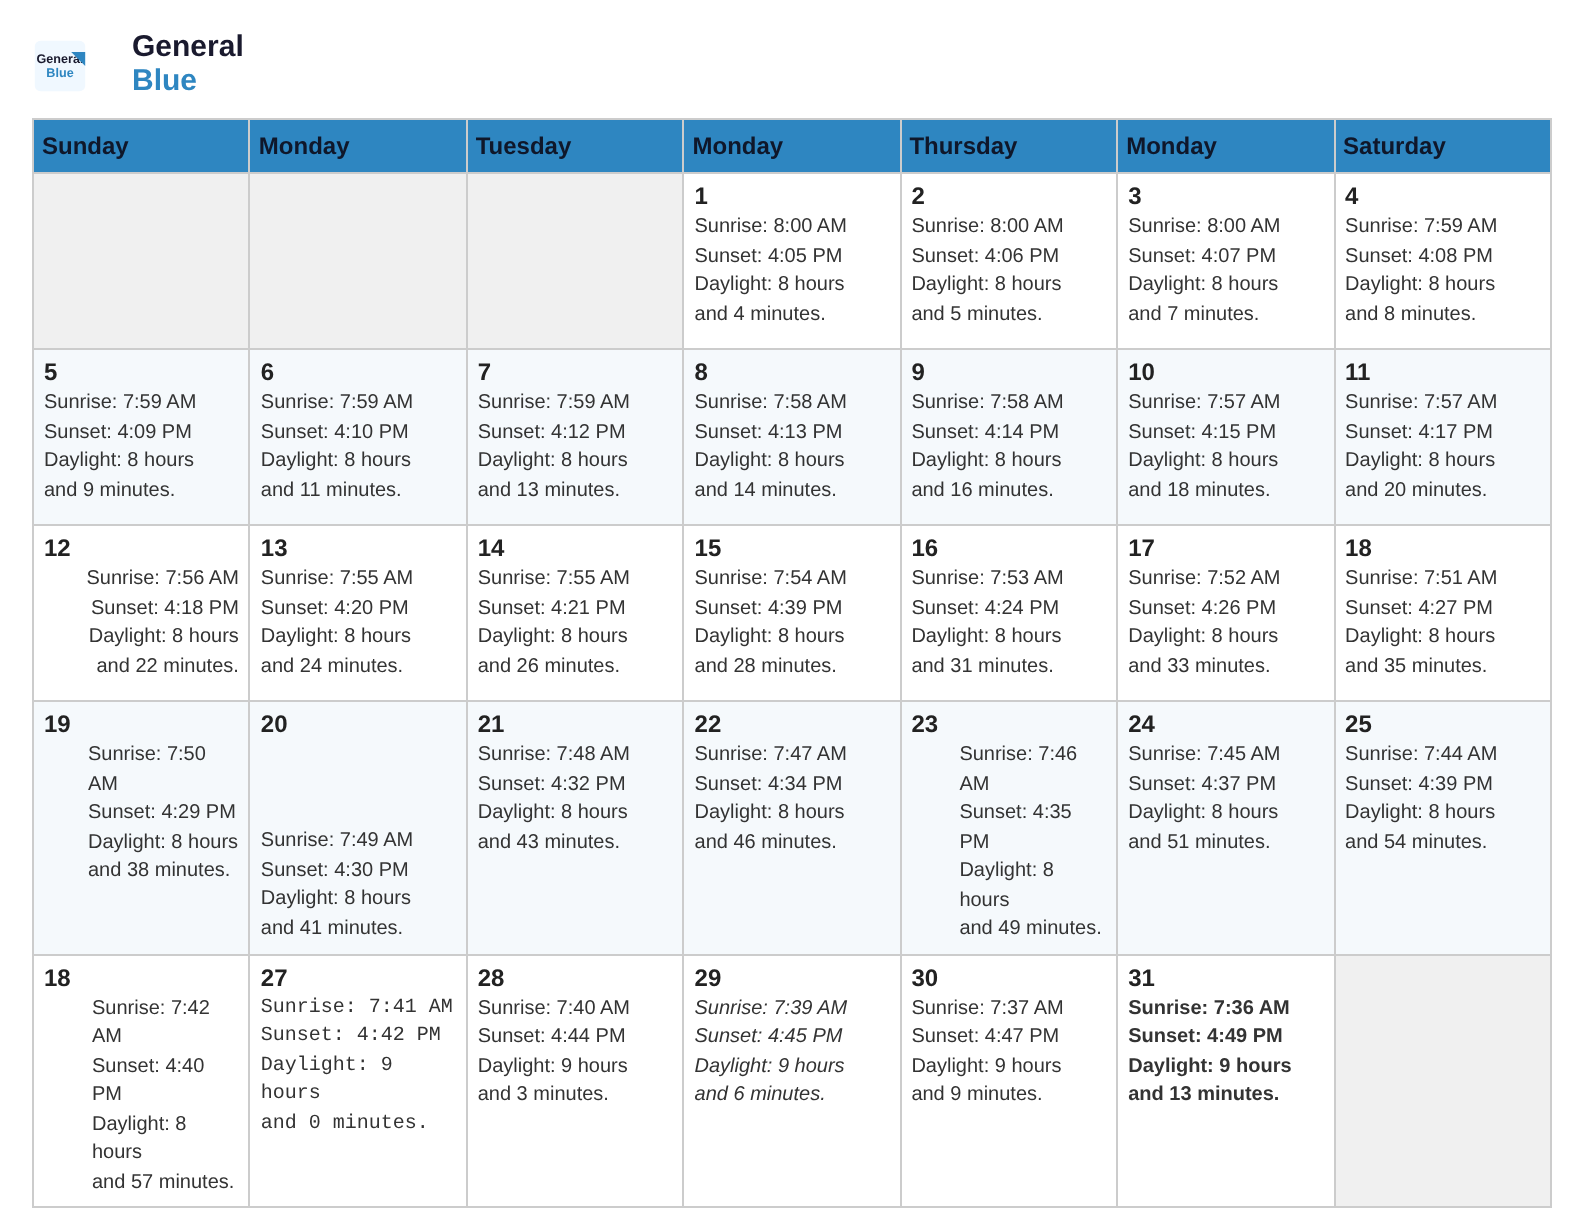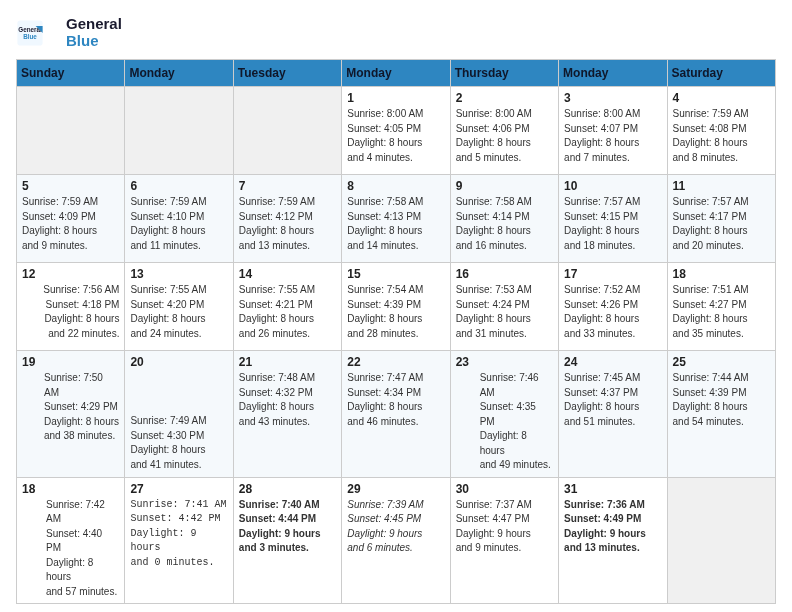--- a/index.html
+++ b/index.html
@@ -309,21 +309,21 @@
         </td>
         <td>
           <div class="day-number">27</div>
           <div class="day-info" style="white-space: pre-line; font-family: Liberation Mono, monospace;">Sunrise: 7:41 AM
 Sunset: 4:42 PM
 Daylight: 9 hours
 and 0 minutes.</div>
         </td>
         <td>
           <div class="day-number">28</div>
-          <div class="day-info" style="white-space: pre-line; font-weight: bold;">Sunrise: 7:40 AM
+          <div class="day-info" style="white-space: pre-line;">Sunrise: 7:40 AM
 Sunset: 4:44 PM
 Daylight: 9 hours
 and 3 minutes.</div>
         </td>
         <td>
           <div class="day-number">29</div>
           <div class="day-info" style="white-space: pre-line; font-style: italic;">Sunrise: 7:39 AM
 Sunset: 4:45 PM
 Daylight: 9 hours
 and 6 minutes.</div>

